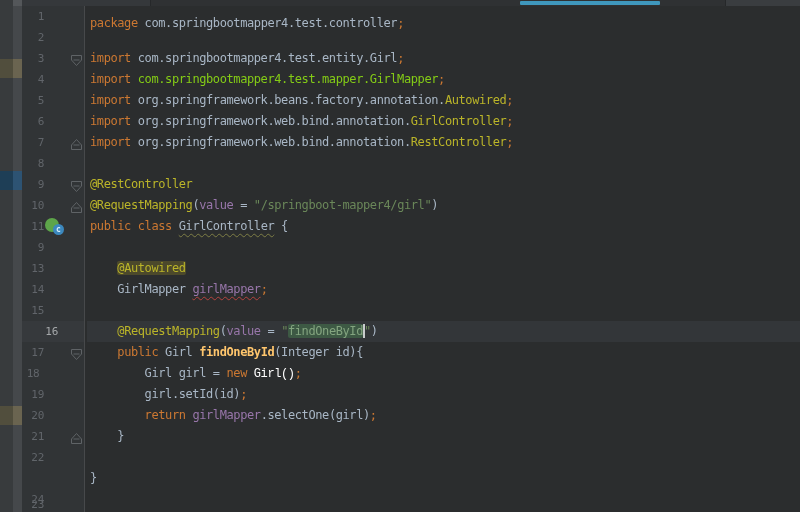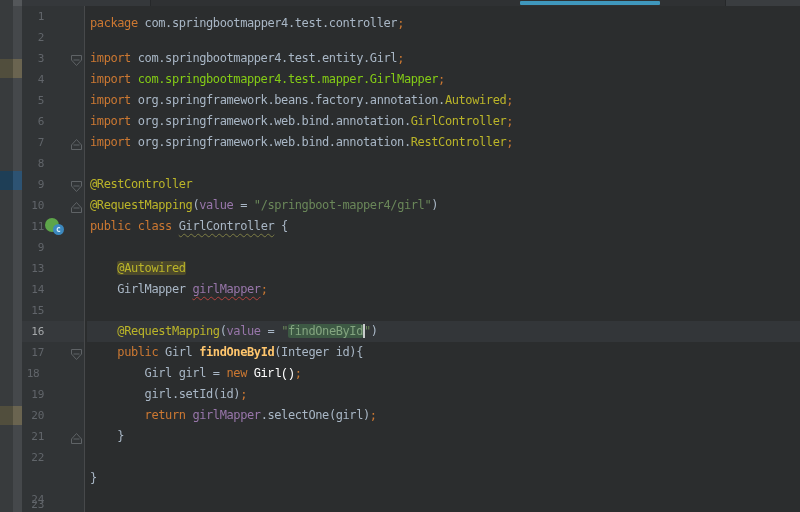--- a/index.html
+++ b/index.html
@@ -14,21 +14,21 @@
   #topbar{position:absolute;left:22px;top:0;width:778px;height:6px;}
   #topbar-left{position:absolute;left:22px;top:0;width:128px;height:6px;}
   #topbar-right{position:absolute;left:726px;top:0;width:74px;height:6px;}
   .topbar-div{position:absolute;top:0;width:1px;height:6px;background:#26282A;}
   #tab-underline{position:absolute;top:1px;height:4px;border-radius:1px;}
   
   #gutter{position:absolute;left:22px;top:6px;width:62px;height:506px;}
   #gutter-border{position:absolute;left:84px;top:6px;width:1px;height:506px;}
   .lnum{position:absolute;left:22px;width:22px;height:21px;line-height:21px;
         text-align:right;font-size:11px;letter-spacing:-0.3px;color:#61656A;}
-  .lnum-active{color:#A4A7A9;}
+  .lnum-active{color:#A4A7A9;padding-left:14px;}
   .gutter-caret-row{position:absolute;left:22px;width:62px;height:21px;}
   
   .code-row{position:absolute;left:87px;right:0;height:21px;line-height:21px;
             padding-left:3px;white-space:pre;font-size:12px;letter-spacing:-0.4px;}
   .caret-row-bg{position:absolute;left:87px;right:0;height:21px;}
   .caret{display:inline-block;width:2px;height:14px;background:#C9CCCD;
          vertical-align:middle;margin:0 -1px 2px 0;}
   
   .fold-marker{position:absolute;left:70px;width:13px;height:13px;}
   

